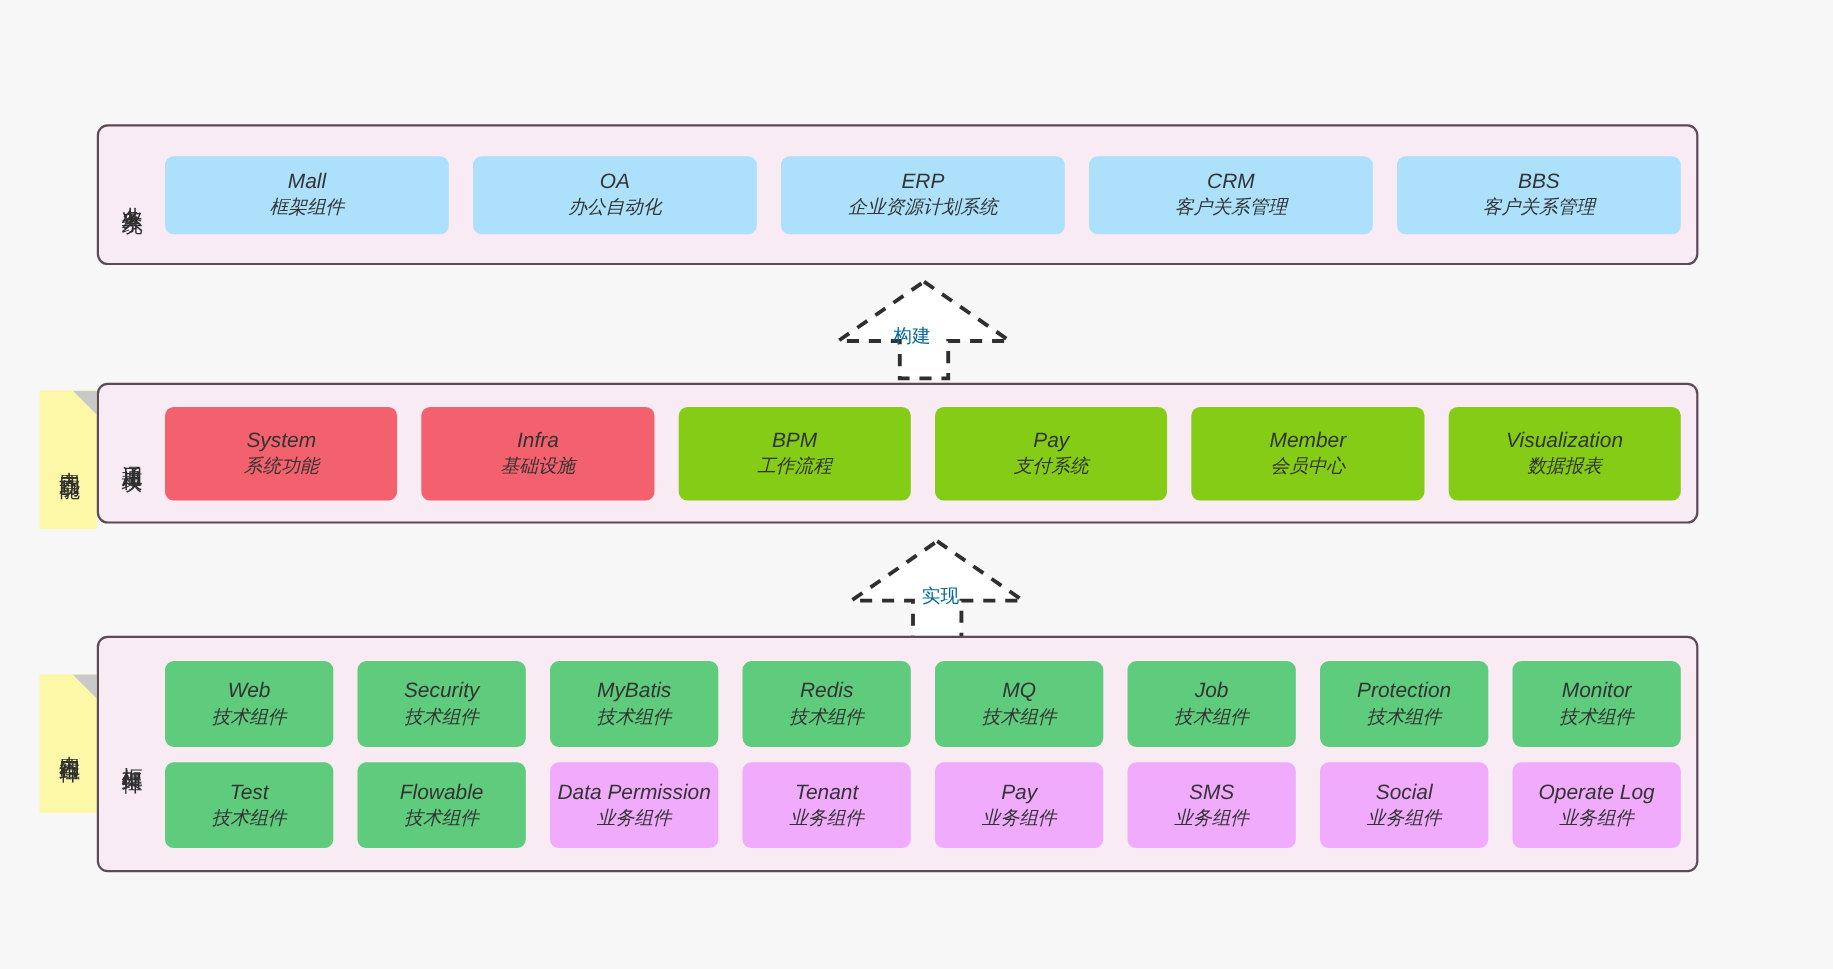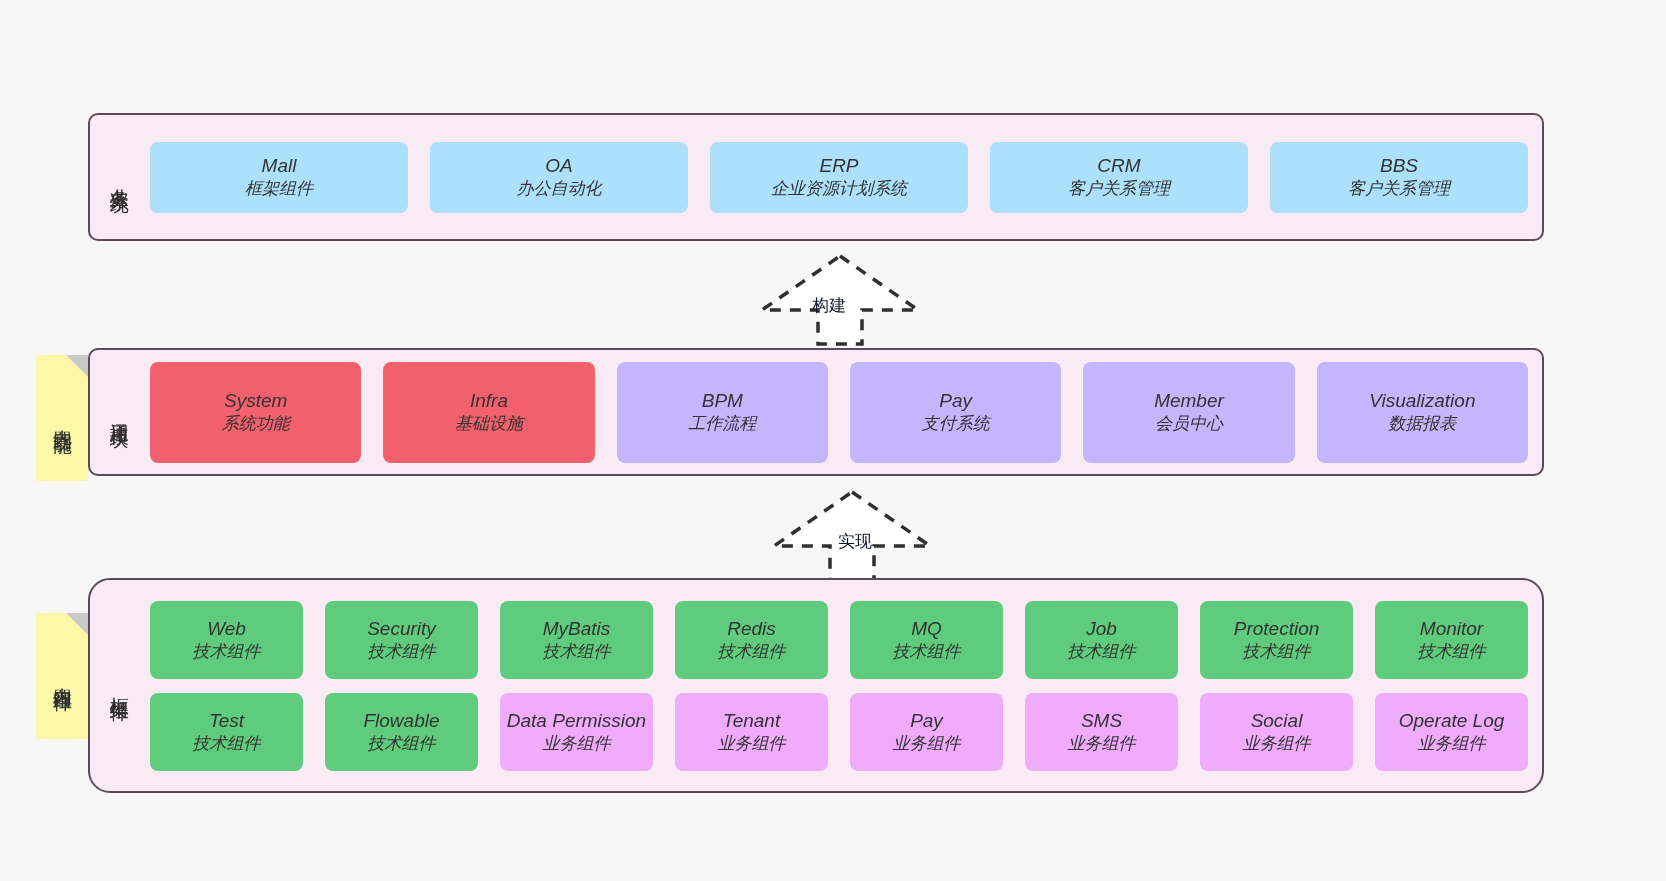--- a/index.html
+++ b/index.html
@@ -77,31 +77,31 @@
     text-align: center;
     line-height: 1.32;
     box-sizing: border-box;
     padding: 4px 6px;
   }
   .card .t1 { font-size: 19px; }
   .card .t2 { font-size: 17px; }
 
   .c-blue       { background: #ace0fb; }
   .c-red        { background: #f2616d; }
-  .c-pink       { background: #c4b5fd; align-items: center; }
+  .c-pink       { background: #84cc16; align-items: center; }
   .c-green      { background: #5fcb7d; }
   .c-lightgreen { background: #f0abfc; }
 
   
   #layer-business  { left: 88px;  top: 113px; width: 1456px; height: 128px; }
   #layer-common    { left: 88px;  top: 348px; width: 1456px; height: 128px; }
-  #layer-framework { left: 88px;  top: 578px; width: 1456px; height: 215px; border-radius: 22px; }
+  #layer-framework { left: 88px;  top: 578px; width: 1456px; height: 215px; }
 
   #layer-business  .row .card { height: 71px; }
-  #layer-common    .row .card { height: 101px; }
+  #layer-common    .row .card { height: 85px; }
   #layer-framework .row .card { height: 78px; }
 
   
   .note {
     position: absolute;
     background: #fcf8a8;
     box-sizing: border-box;
     display: flex;
     align-items: center;
     justify-content: center;
@@ -130,21 +130,21 @@
   .arrow {
     position: absolute;
   }
   .arrow svg {
     display: block;
     overflow: visible;
   }
   .arrow-label {
     position: absolute;
     font-size: 17px;
-    color: #0f172a;
+    color: #0369a1;
     background: transparent;
     white-space: nowrap;
     user-select: none;
   }
   #arrow-build { left: 750px; top: 252px; width: 180px; height: 92px; }
   #arrow-build .arrow-label { left: 62px; top: 42px; }
   #arrow-impl  { left: 762px; top: 488px; width: 180px; height: 92px; }
   #arrow-impl  .arrow-label { left: 76px; top: 42px; }
 </style>
 </head>

